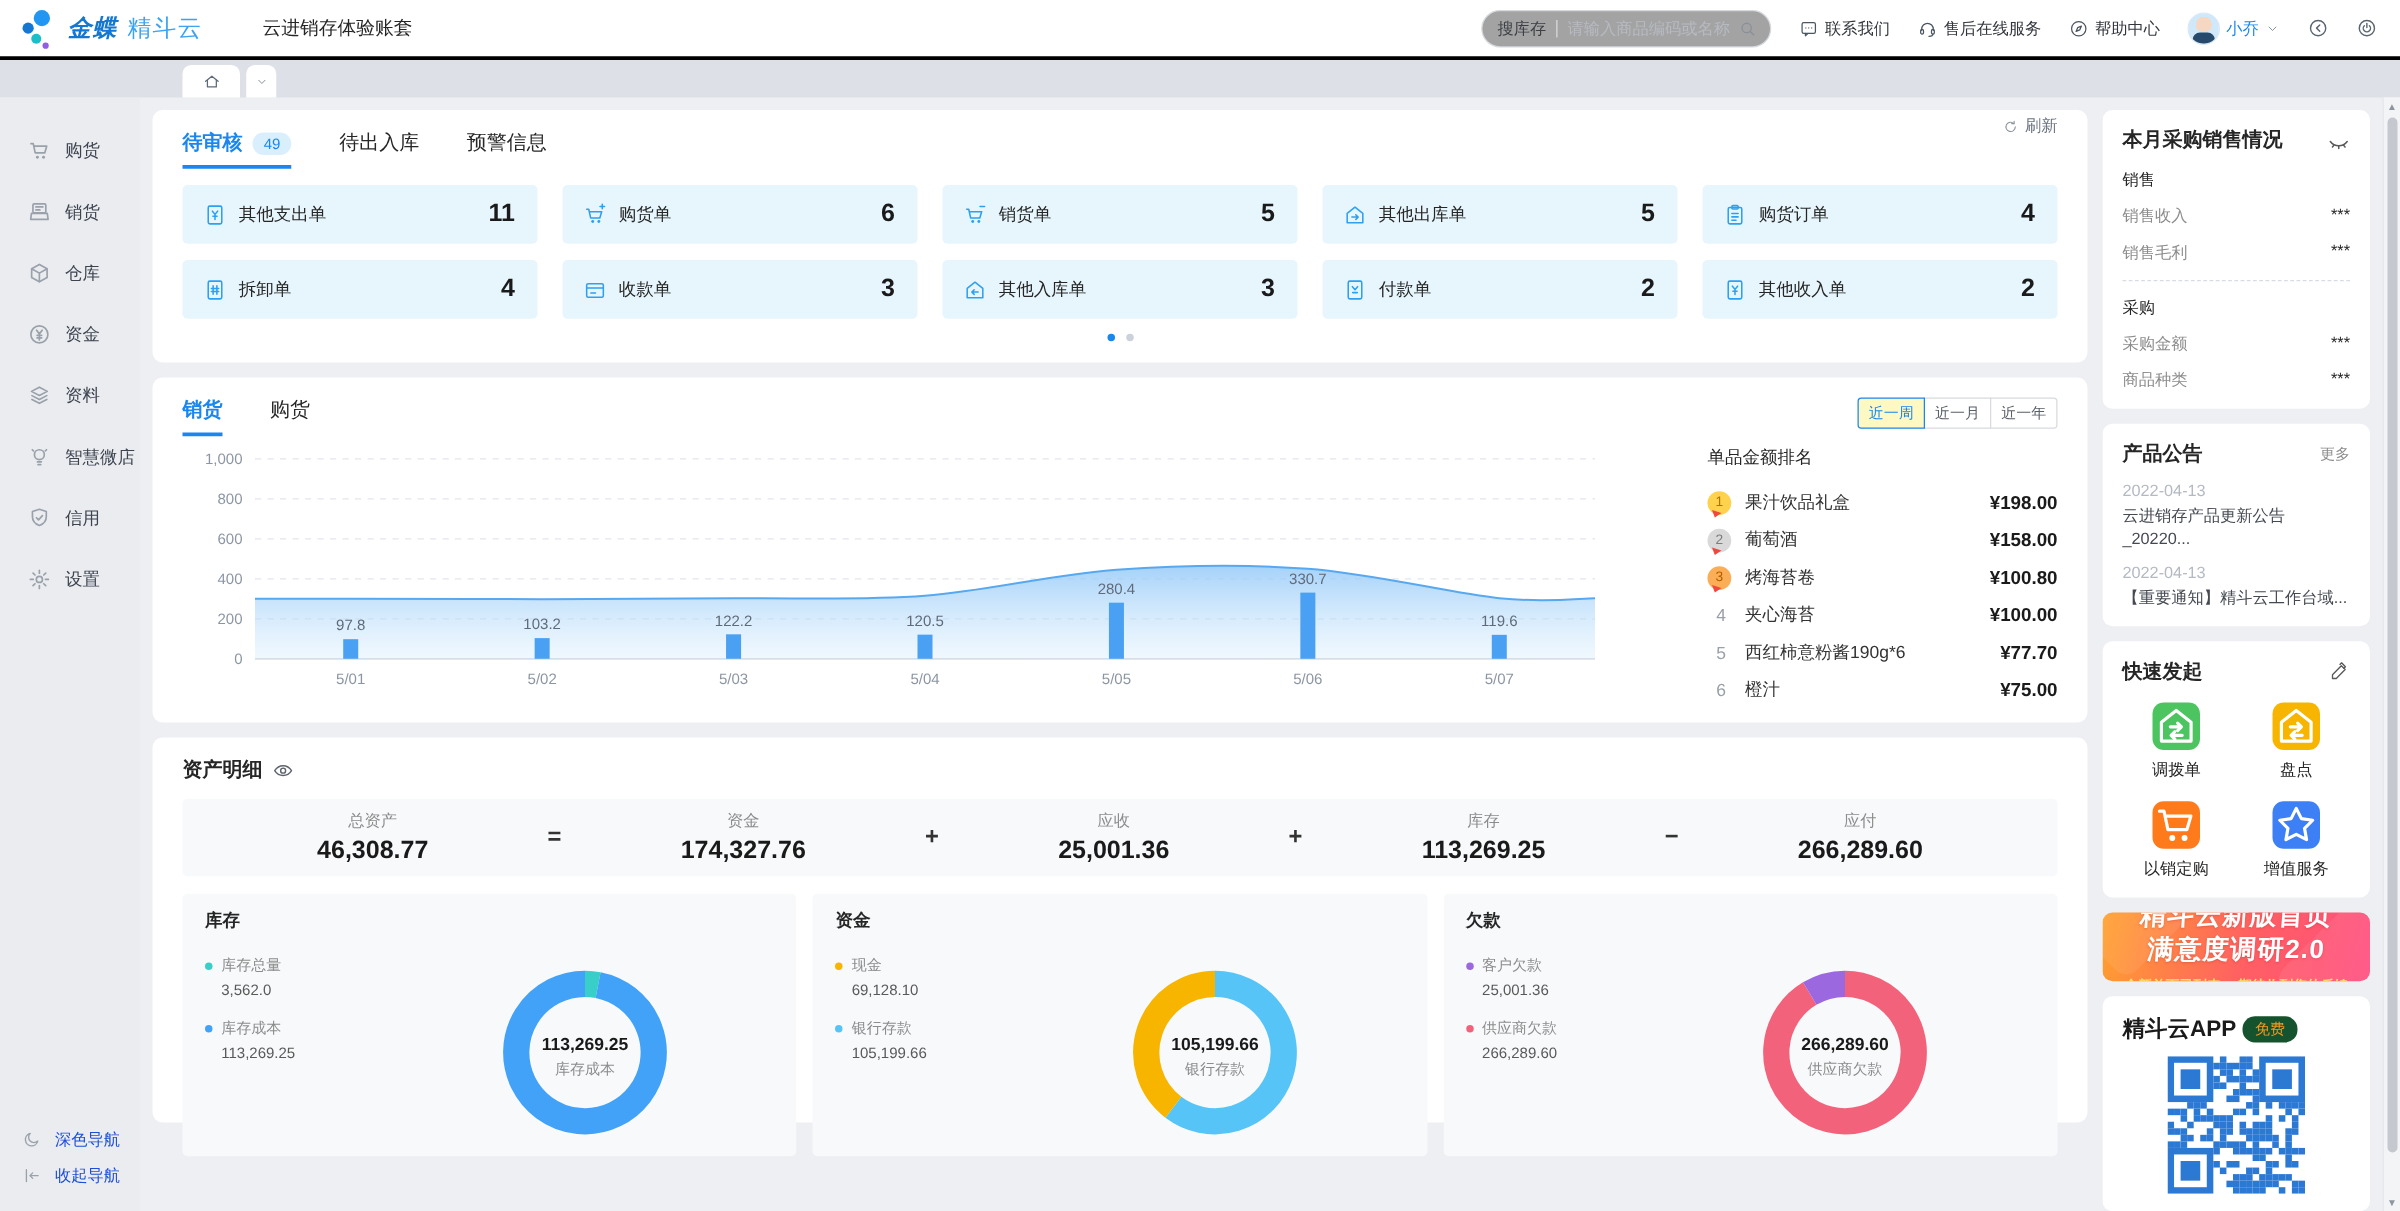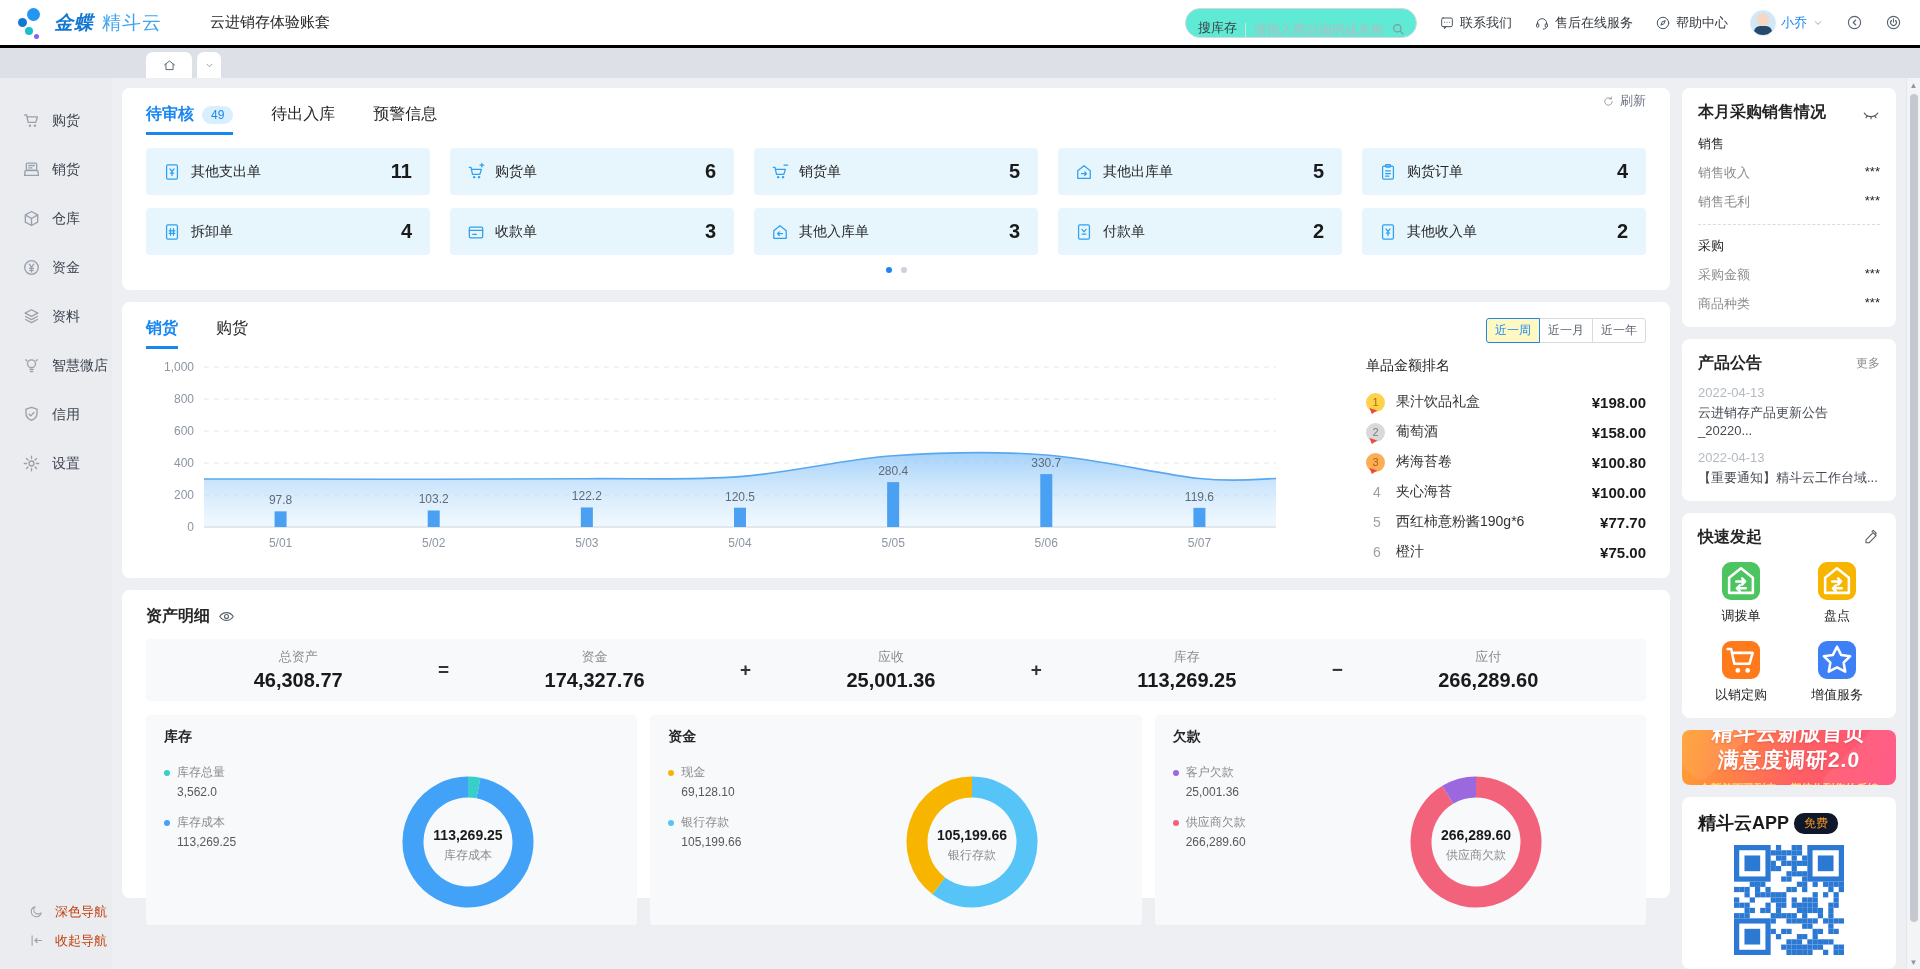--- a/index.html
+++ b/index.html
@@ -12,21 +12,21 @@
 .logo-mark{position:relative;width:30px;height:34px}
 .logo-mark i{position:absolute;border-radius:50%}
 .logo-mark .d1{width:13px;height:13px;background:#2196f3;left:11px;top:2px}
 .logo-mark .d2{width:9px;height:9px;background:#1478d2;left:2px;top:12px}
 .logo-mark .d3{width:8px;height:8px;background:#19c0c9;left:9px;top:21px}
 .logo-mark .d4{width:5px;height:5px;background:#8f5fe8;left:18px;top:28px}
 .logo-bold{font-size:19px;font-weight:bold;font-style:italic;color:#1478d2;letter-spacing:1px}
 .logo-light{font-size:19px;color:#3ba3f0;letter-spacing:1px}
 .account-title{font-size:15px;color:#262626;margin-left:22px}
 .header-right{margin-left:auto;display:flex;align-items:center;gap:22px}
-.search-box{display:flex;align-items:flex-end;width:232px;height:30px;border:1px solid #d5d8dd;border-radius:15px;padding:0 10px 0 12px;background:#5eead4}
+.search-box{display:flex;align-items:center;width:232px;height:30px;border:1px solid #d5d8dd;border-radius:15px;padding:0 10px 0 12px;background:#a3a3a3}
 .search-cat{font-size:13px;color:#3c3f45;white-space:nowrap}
 .search-sep{width:1px;height:14px;background:#d9dce0;margin:0 8px}
 .search-box input{border:none;outline:none;flex:1;font-size:13px;color:#333;background:transparent;min-width:0}
 .search-box input::placeholder{color:#b6bac1}
 .search-ic{width:16px;height:16px;color:#8a9099;cursor:pointer}
 .hlink{display:flex;align-items:center;gap:5px;font-size:13px;color:#33373d;cursor:pointer;white-space:nowrap}
 .hlink .icon{width:16px;height:16px;color:#4a5560}
 .userbox{display:flex;align-items:center;gap:5px;cursor:pointer}
 .avatar{width:26px;height:26px;border-radius:50%;background:radial-gradient(circle at 50% 36%,#f6d8c2 0 32%,#cfe9fb 33% 100%);position:relative;overflow:hidden;border:1px solid #d8e8f5}
 .avatar::after{content:"";position:absolute;left:3px;right:3px;bottom:0;height:9px;background:#27496b;border-radius:6px 6px 0 0}
@@ -38,21 +38,21 @@
 .home-tab{width:46px;height:26px;background:#fff;border-radius:7px 7px 0 0;display:flex;align-items:center;justify-content:center;cursor:pointer}
 .home-tab .icon{width:15px;height:15px;color:#5c6a79}
 .tab-caret{width:24px;height:26px;background:#fff;border-radius:7px 7px 0 0;margin-left:5px;display:flex;align-items:center;justify-content:center;color:#7d8794;cursor:pointer}
 .tab-caret .icon{width:11px;height:11px}
 
 .app{display:flex;height:891px;position:relative;padding-right:14px}
 .sidebar{width:112px;background:#eaecf0;padding-top:18px;position:relative;flex:none}
 .side-item{display:flex;align-items:center;gap:11px;height:49px;padding-left:22px;font-size:14px;color:#3d4450;cursor:pointer}
 .side-item .icon{width:19px;height:19px;color:#9aa1ab}
 .side-bottom{position:absolute;left:0;bottom:14px;width:100%}
-.side-bottom .side-item{height:29px;font-size:13px;color:#c2410c;padding-left:29px}
+.side-bottom .side-item{height:29px;font-size:13px;color:#1d4ed8;padding-left:18px}
 .side-bottom .side-item .icon{width:15px;height:15px}
 .content{flex:1;padding:10px 12px 0 10px;overflow:hidden;min-width:0}
 .panel{background:#fff;border-radius:8px;padding:16px 24px}
 
 .panel-todo{height:202px;position:relative}
 .tabs{display:flex;gap:38px;align-items:flex-start}
 .tab{font-size:16px;color:#262626;cursor:pointer;padding-bottom:7px;border-bottom:3px solid transparent;display:flex;align-items:center;gap:8px}
 .tab.active{color:#1a86f0;font-weight:bold;border-bottom-color:#1a86f0}
 .tab-badge{background:#d9effd;color:#1a86f0;font-size:12px;font-weight:normal;border-radius:9px;padding:1px 9px;line-height:16px}
 .refresh-btn{position:absolute;right:24px;top:4px;display:flex;align-items:center;gap:5px;font-size:13px;color:#6b7280;cursor:pointer}
@@ -122,21 +122,21 @@
 .quick-ic{width:38px;height:38px;border-radius:9px;display:flex;align-items:center;justify-content:center;color:#fff}
 .quick-label{font-size:13px;color:#262626;margin-top:7px}
 .pencil-ic{width:16px;height:16px;cursor:pointer}
 .banner{height:118px;border-radius:8px;background:linear-gradient(105deg,#ffa12e 0%,#ff5f63 55%,#ff4f81 100%);display:flex;flex-direction:column;align-items:center;justify-content:center;cursor:pointer;overflow:hidden;position:relative}
 .banner::before{content:"";position:absolute;width:70px;height:70px;background:rgba(255,255,255,.08);transform:rotate(45deg);left:-16px;top:-30px;border-radius:12px}
 .banner::after{content:"";position:absolute;width:90px;height:90px;background:rgba(255,255,255,.07);transform:rotate(45deg);right:-30px;bottom:-44px;border-radius:14px}
 .banner-line{font-size:21px;font-weight:800;color:#fff;letter-spacing:1px;transform:skewX(-4deg);line-height:1.3;text-shadow:0 1px 2px rgba(180,40,40,.35);z-index:1}
 .banner-sub{margin-top:8px;font-size:11px;font-weight:bold;color:#ffe161;display:flex;gap:14px;z-index:1}
 .app-head{display:flex;align-items:center;gap:5px}
 .app-title{font-size:18px;font-weight:800;color:#1a1a1a}
-.free-badge{background:#0f172a;color:#f59a23;font-size:12px;border-radius:10px;padding:2px 10px}
+.free-badge{background:#14532d;color:#f59a23;font-size:12px;border-radius:10px;padding:2px 10px}
 .qr-wrap{display:flex;justify-content:center;margin-top:10px}
 
 .fake-scroll{position:absolute;top:0;right:0;bottom:0;width:14px;background:#f3f4f6;border-left:1px solid #e4e6e9;display:flex;flex-direction:column;align-items:center}
 .scroll-arrow{height:14px;display:flex;align-items:center;justify-content:center;color:#8f959e;font-size:8px;width:100%;cursor:pointer}
 .scroll-thumb{flex:none;width:8px;border-radius:4px;background:#c5c8ce;margin-top:2px;height:828px;cursor:pointer}
 </style>
 </head>
 <body>
 
 <div class="header">

